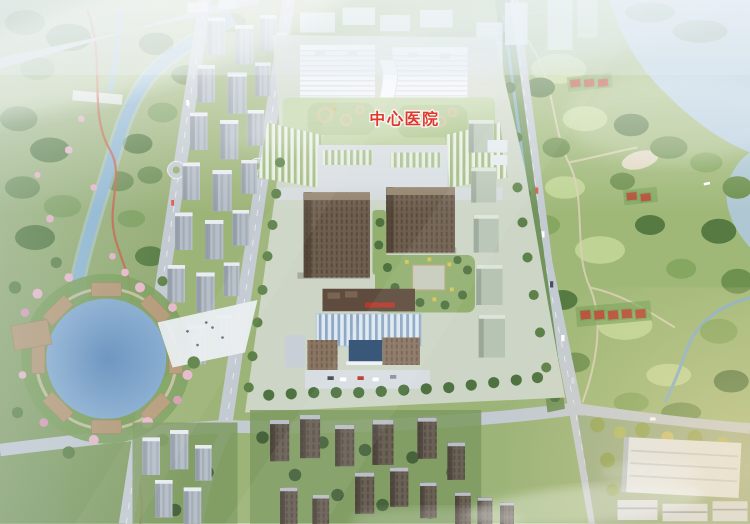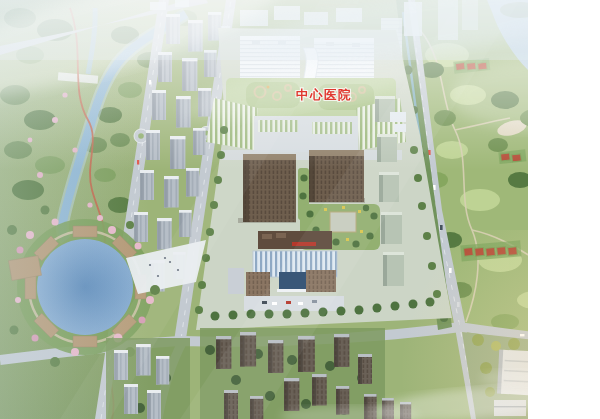--- a/index.html
+++ b/index.html
@@ -1,16 +1,16 @@
 <!DOCTYPE html>
 <html><head>
 <meta charset="utf-8">
 <style>
   html,body{margin:0;padding:0;background:#fff}
-  .stage{position:relative;width:528px;height:419px;overflow:hidden;
+  .stage{position:relative;width:600px;height:419px;overflow:hidden;
          font-family:"Liberation Sans",sans-serif}
   .stage svg{display:block}
 </style>
 </head>
 <body>
 
 <div class="stage">
 <svg width="600" height="419" viewBox="0 0 600 419">
   <defs>
     <linearGradient id="parkGrad" x1="0" y1="0" x2="0" y2="1">

